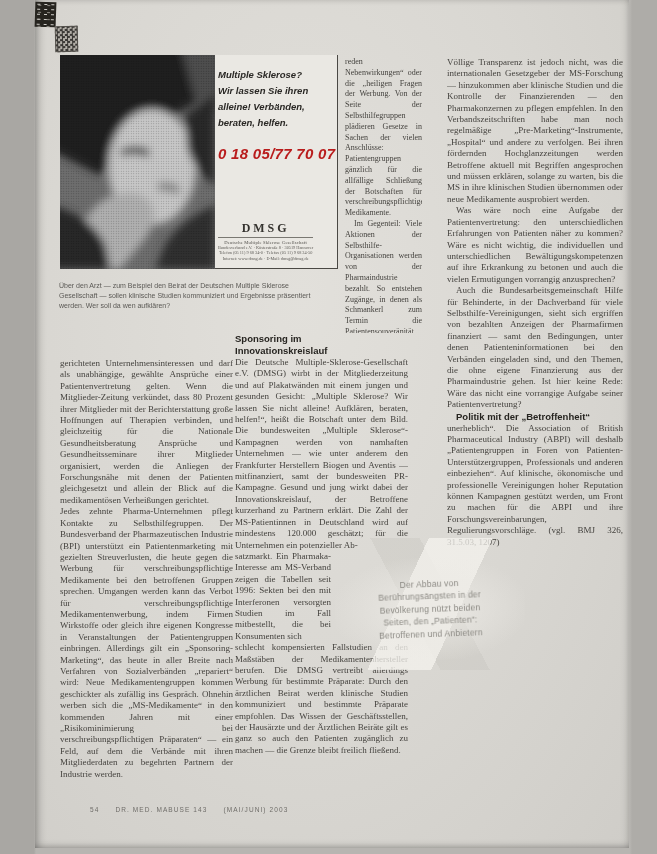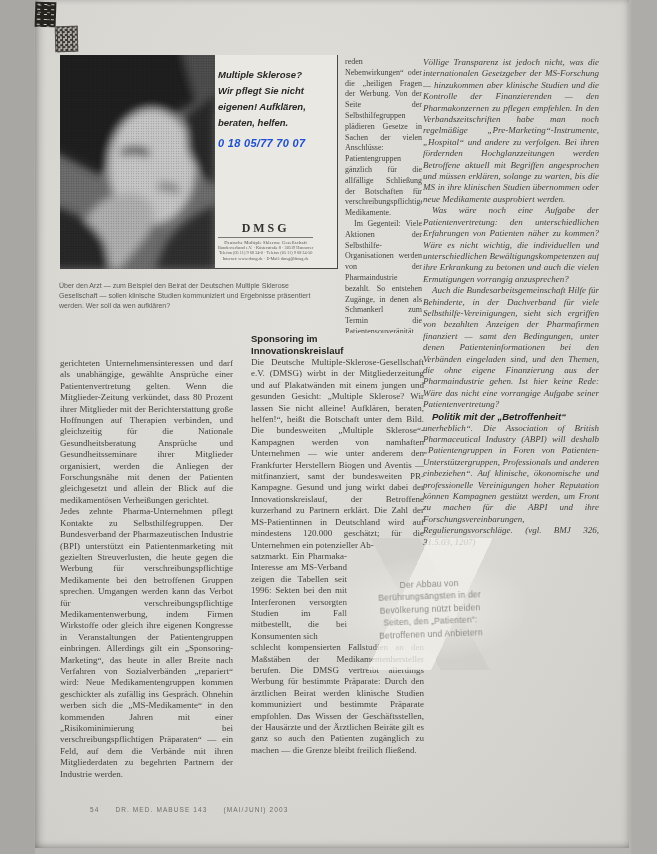--- a/index.html
+++ b/index.html
@@ -41,41 +41,41 @@
               filter:grayscale(1) contrast(1.12); }
   .ad-photo svg { display:block; width:100%; height:100%; }
   .ad-photo::after { content:""; position:absolute; inset:0;
       background-image: radial-gradient(rgba(15,15,15,.3) .6px, transparent .85px);
       background-size: 2.5px 2.5px; }
   .ad-right { flex:1; display:flex; flex-direction:column; align-items:flex-start;
               text-align:center; padding:12px 3px 0; border-bottom:1.5px solid #4a4844; }
   .ad-line { font-family:"Liberation Sans", sans-serif; font-weight:bold; font-style:italic;
              font-size:9.5px; line-height:16px; color:#2a2825; white-space:nowrap;
              filter:blur(.25px); }
-  .ad-phone { margin-top:6px; font-family:"Liberation Sans", sans-serif; font-weight:bold;
-              font-style:italic; font-size:11px; color:#1d4ed8; letter-spacing:.3px;
+  .ad-phone { margin-top:14px; font-family:"Liberation Sans", sans-serif; font-weight:bold;
+              font-style:italic; font-size:15px; color:#b91c1c; letter-spacing:.3px;
               white-space:nowrap; filter:blur(.2px); }
   .dmsg { margin-top:auto; padding-bottom:7px; filter:blur(.3px);font-family:Liberation Serif, serif; }
   .dmsg-name { font-weight:bold; font-size:12px; letter-spacing:3px; color:#35332f; }
   .dmsg-sub { font-size:4.6px; color:#504e4a; border-top:.5px solid #7a7872; margin-top:1px;
               padding-top:1.5px; letter-spacing:.2px; }
   .dmsg-small { font-size:4.3px; line-height:5.4px; color:#5d5b57; }
   
   .caption { position:absolute; left:24px; top:281px; width:260px;
              font-family:"Liberation Sans", sans-serif; font-size:7px; line-height:10px;
              color:#5b5955; filter:blur(.35px); }
   
   .col { position:absolute; font-size:9px; line-height:11.4px; text-align:justify;
          color:#45433f; overflow:hidden; hyphens:auto; filter:blur(.34px); }
   .col p { margin:0; }
   .col p + p { text-indent:9px; }
   .col1   { left:25px;  top:358px; width:173px; height:457px; }
   .col2top{ left:310px; top:57px;  width:77px;  height:276px; font-size:8px; line-height:10.8px; }
-  .col2   { left:216px; top:333px; width:173px; height:471px; }
-  .col3   { left:388px; top:57px;  width:176px; height:747px;font-style:italic; }
+  .col2   { left:200px; top:333px; width:173px; height:471px; }
+  .col3   { left:412px; top:57px;  width:176px; height:747px; }
   .h { font-family:"Liberation Sans", sans-serif; font-weight:bold; font-size:9.5px;
        line-height:12px; color:#262420; margin:8px 0 3px; text-align:left; text-indent:0; }
   .h-first { margin-top:0; padding-right:55px; }
   .narrow-left { width:96px; }
   .indent-right { margin-left:62px; text-indent:0 !important; }
   .noind { text-indent:0 !important; }
   
   .pq-mark { position:absolute; left:293px; top:538px; width:204px; height:132px; pointer-events:none;
       background:
         linear-gradient(115deg, transparent 38%, rgba(245,243,238,.75) 38%, rgba(245,243,238,.75) 62%, transparent 62%),
@@ -117,22 +117,22 @@
             <path d="M98,128 Q112,126 120,132 L118,140 Q108,134 98,136 Z" fill="#8d8577"></path>
             <path d="M10,214 Q20,150 55,140 Q80,132 92,150 Q100,168 80,190 L60,214 Z" fill="#b3aa99"></path>
             <path d="M-10,214 L-10,150 Q30,160 45,190 L50,214 Z" fill="#33302c"></path>
             <path d="M95,214 L155,214 L155,150 Q120,165 105,190 Z" fill="#3a3733"></path>
             <path d="M125,60 L155,40 L155,130 Q138,120 128,95 Z" fill="#35322d"></path>
           </g>
         </svg>
       </div>
       <div class="ad-right">
         <div class="ad-line">Multiple Sklerose?</div>
-        <div class="ad-line">Wir pflegt Sie nicht</div>
-        <div class="ad-line">eigenen! Aufklären,</div>
+        <div class="ad-line">Wir lassen Sie ihren</div>
+        <div class="ad-line">alleine! Verbänden,</div>
         <div class="ad-line">beraten, helfen.</div>
         <div class="ad-phone">0 18 05/77 70 07</div>
         <div class="dmsg">
           <div class="dmsg-name">DMSG</div>
           <div class="dmsg-sub">Deutsche Multiple Sklerose Gesellschaft</div>
           <div class="dmsg-small">Bundesverband e.V. · Küsterstraße 8 · 30519 Hannover</div>
           <div class="dmsg-small">Telefon (05 11) 9 68 34-0 · Telefax (05 11) 9 68 34-50</div>
           <div class="dmsg-small">Internet: www.dmsg.de · E-Mail: dmsg@dmsg.de</div>
         </div>
       </div>

